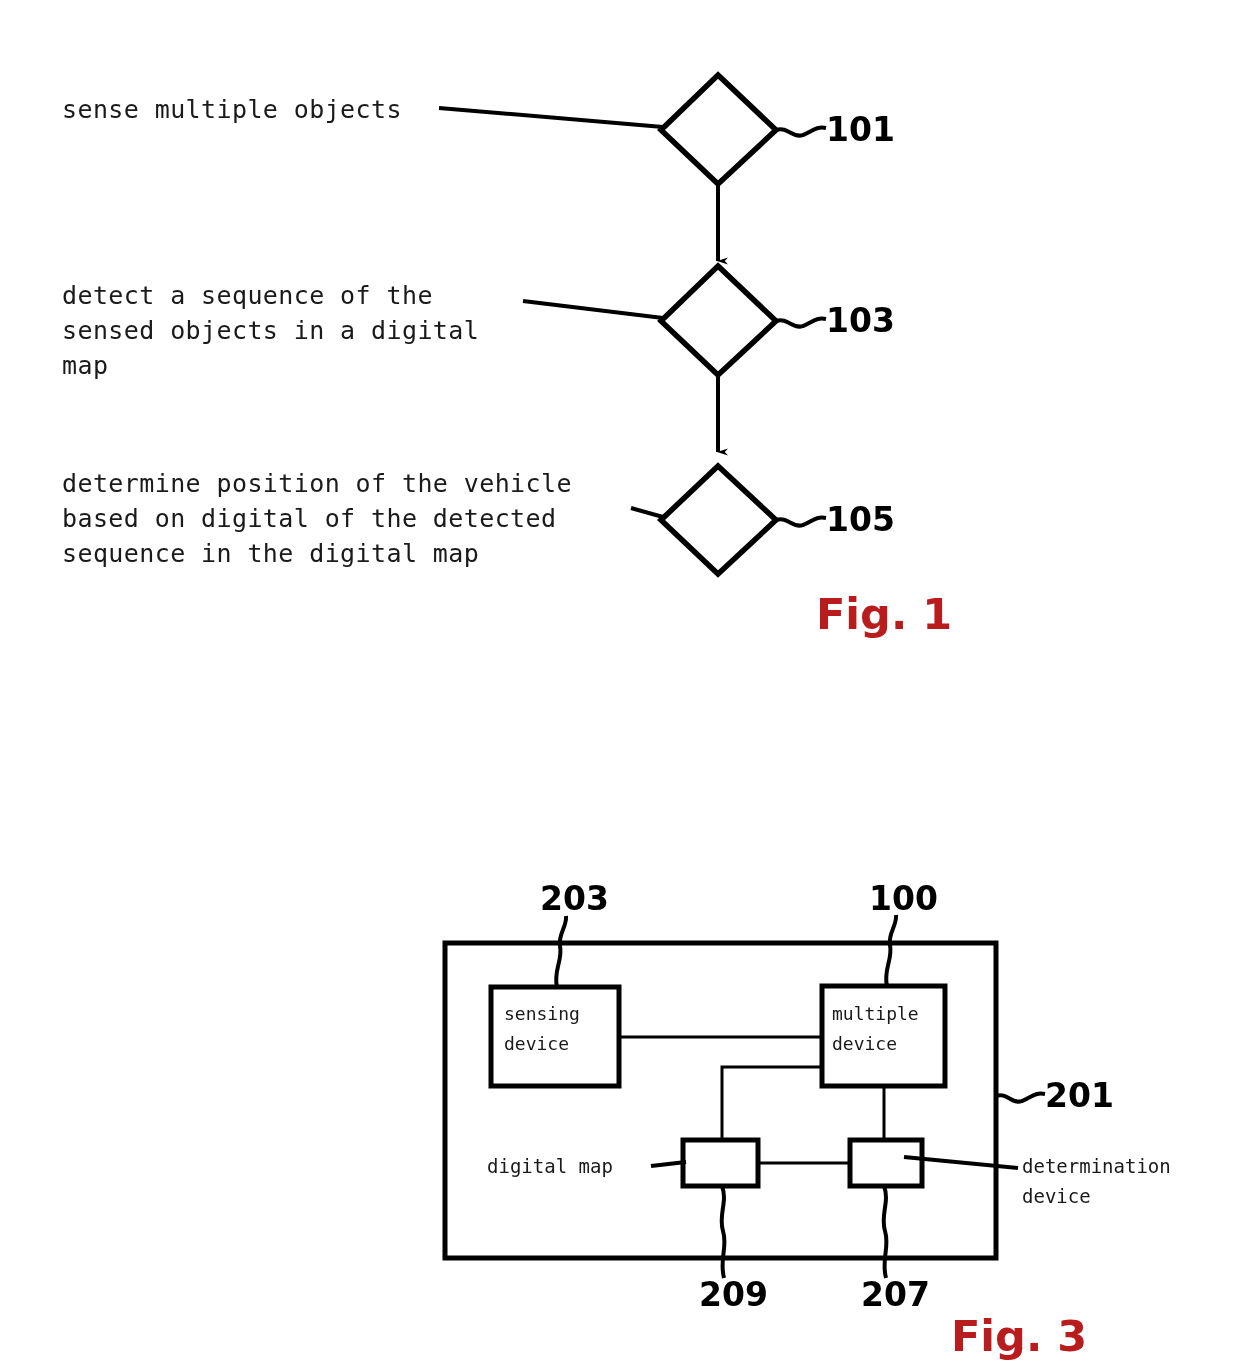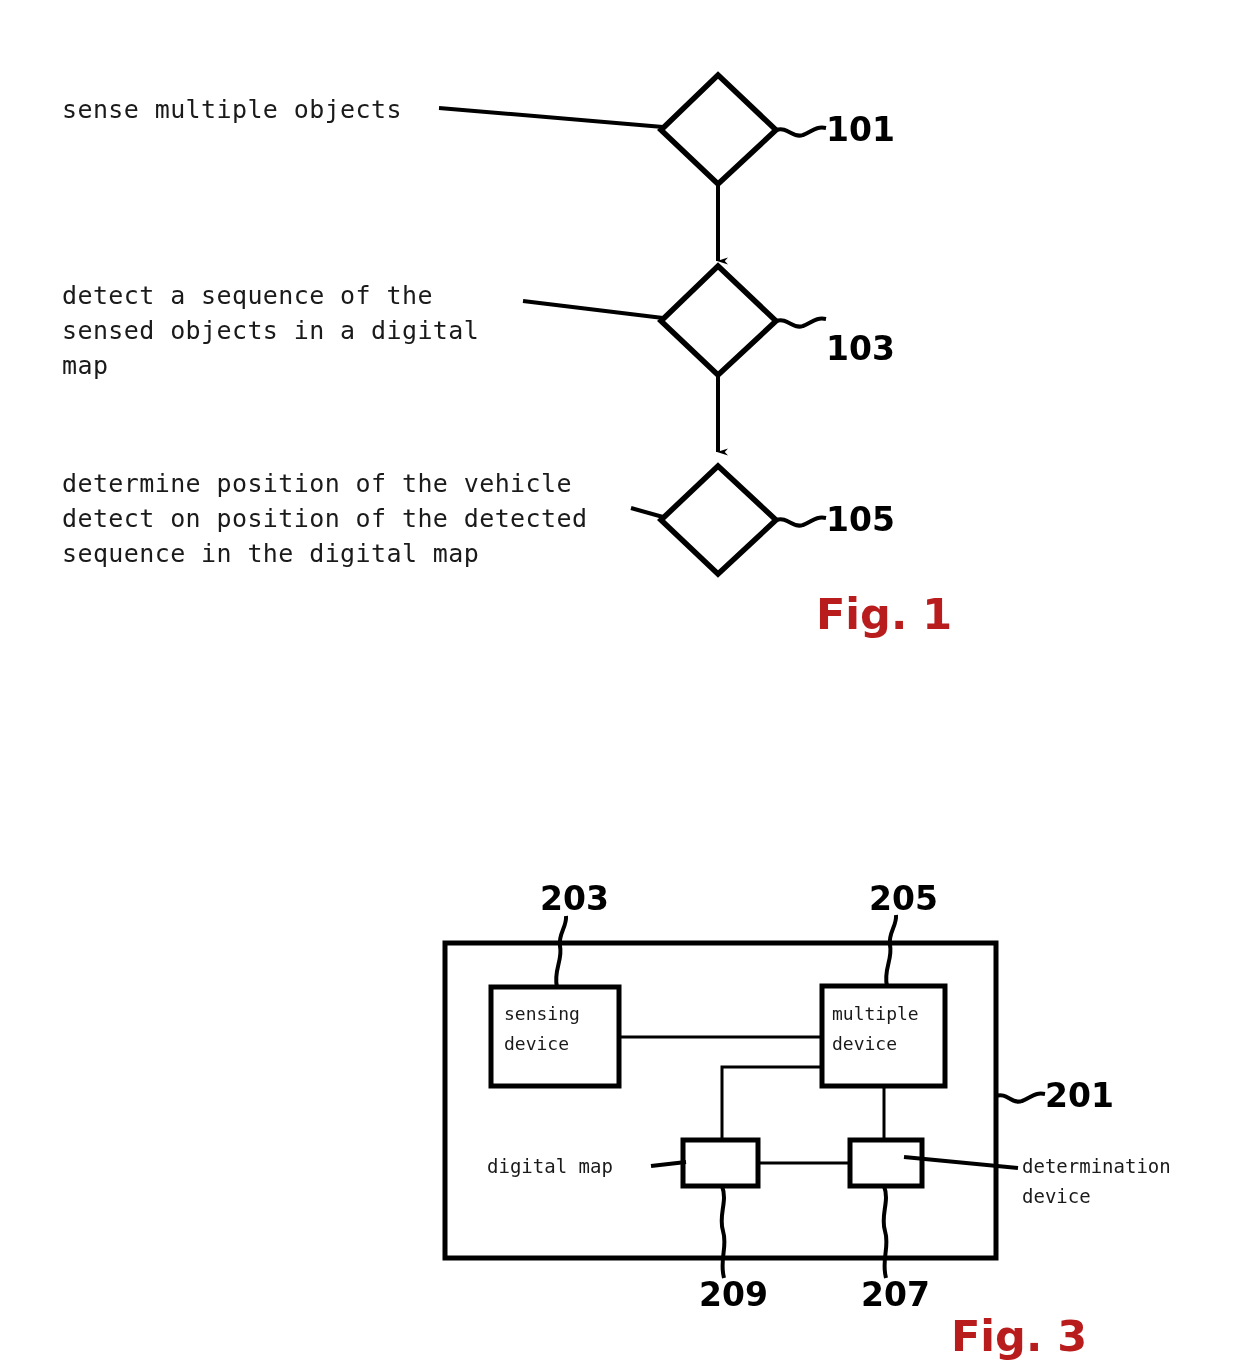--- a/index.html
+++ b/index.html
@@ -159,31 +159,31 @@
     </g>
   </svg>
 
   <div class="step-text" style="left:62px; top:76px;">sense multiple objects</div>
 
   <div class="step-text" style="left:62px; top:262px;">detect a sequence of the</div>
   <div class="step-text" style="left:62px; top:297px;">sensed objects in a digital</div>
   <div class="step-text" style="left:62px; top:332px;">map</div>
 
   <div class="step-text" style="left:62px; top:450px;">determine position of the vehicle</div>
-  <div class="step-text" style="left:62px; top:485px;">detect on position of the detected</div>
+  <div class="step-text" style="left:62px; top:485px;">based on digital of the detected</div>
   <div class="step-text" style="left:62px; top:520px;">sequence in the digital map</div>
 
   <div class="ref-num" style="left:826px; top:97px;">101</div>
-  <div class="ref-num" style="left:826px; top:288px;margin-top:28px;">103</div>
+  <div class="ref-num" style="left:826px; top:288px;">103</div>
   <div class="ref-num" style="left:826px; top:487px;">105</div>
 
   <div class="fig-caption" style="left:816px; top:575px;">Fig. 1</div>
 
   <div class="ref-num" style="left:540px; top:866px;">203</div>
-  <div class="ref-num" style="left:869px; top:866px;">205</div>
+  <div class="ref-num" style="left:869px; top:866px;">100</div>
 
   <div class="block-label" style="left:504px; top:982px;">sensing</div>
   <div class="block-label" style="left:504px; top:1012px;">device</div>
 
   <div class="block-label" style="left:832px; top:982px;">multiple</div>
   <div class="block-label" style="left:832px; top:1012px;">device</div>
 
   <div class="callout-label" style="left:487px; top:1135px;">digital map</div>
 
   <div class="callout-label" style="left:1022px; top:1135px;">determination</div>

